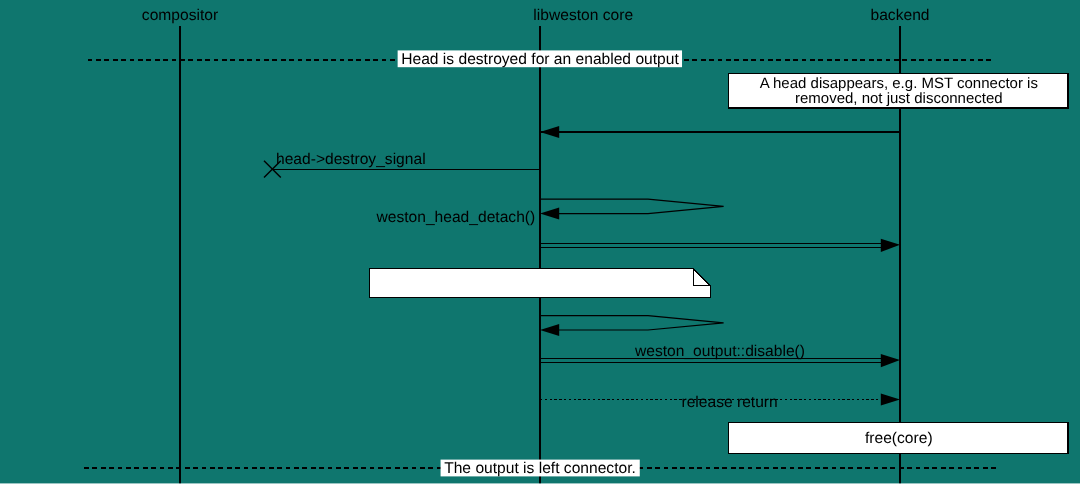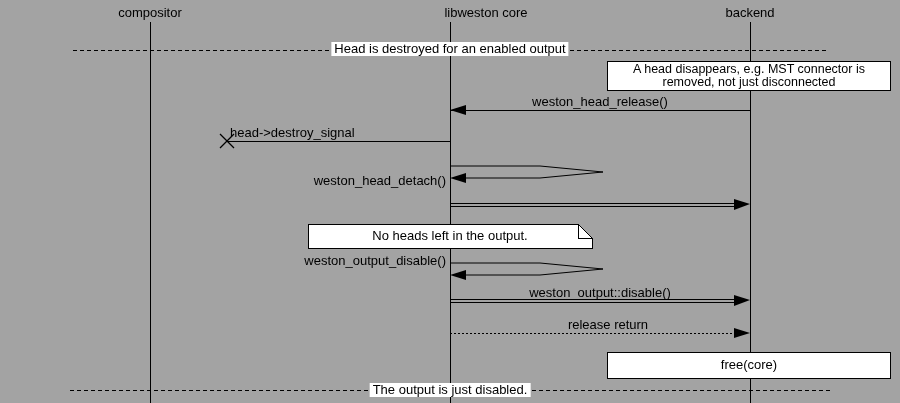--- a/index.html
+++ b/index.html
@@ -1,17 +1,17 @@
 <!DOCTYPE html>
 <html><head>
 <meta charset="utf-8">
 <style>
   html,body { margin:0; padding:0; background:#fff; }
   .canvas {
-    position:relative; width:900px; height:403px; background:#a3a3a3;
+    position:relative; width:900px; height:403px; background:#0f766e;
     font-family:"Liberation Sans", sans-serif; color:#000; overflow:hidden;text-align:right;
   }
   .canvas svg { position:absolute; left:0; top:0; }
   .lbl {
     position:absolute; font-size:13px; line-height:14px; white-space:nowrap;
     color:#000;
   }
   .c { transform:translateX(-50%); }
   .r { transform:translateX(-100%); }
   .divlbl { background:#ffffff; padding:0 3px; }
@@ -85,27 +85,24 @@
       <line class="sl dot" x1="450" y1="333" x2="736" y2="333"></line>
       <polygon class="ah" points="750,333 734,328 734,338"></polygon>
     </g>
   </svg>
 
   <div class="lbl c" style="left:150px; top:6px;">compositor</div>
   <div class="lbl c" style="left:450px; top:6px;margin-left:36px;">libweston core</div>
   <div class="lbl c" style="left:750px; top:6px;">backend</div>
 
   <div class="lbl c divlbl" style="left:450px; top:42px;">Head is destroyed for an enabled output</div>
-  <div class="lbl c divlbl" style="left:450px; top:383px;">The output is just disabled.</div>
+  <div class="lbl c divlbl" style="left:450px; top:383px;">The output is left connector.</div>
 
   <div class="lbl c notel" style="left:749px; top:63px;">A head disappears, e.g. MST connector is</div>
   <div class="lbl c notel" style="left:749px; top:76px;">removed, not just disconnected</div>
 
-  <div class="lbl c" style="left:600px; top:95px;">weston_head_release()</div>
   <div class="lbl" style="left:230px; top:126px;">head-&gt;destroy_signal</div>
   <div class="lbl r" style="left:446px; top:157px;margin-top:17px;">weston_head_detach()</div>
-  <div class="lbl c" style="left:450px; top:229px;">No heads left in the output.</div>
-  <div class="lbl r" style="left:446px; top:254px;">weston_output_disable()</div>
   <div class="lbl c" style="left:600px; top:286px;">weston_output::disable()</div>
-  <div class="lbl c" style="left:600px; top:318px;padding-left:16px;">release return</div>
+  <div class="lbl c" style="left:600px; top:328px;padding-left:16px;">release return</div>
   <div class="lbl c" style="left:749px; top:358px;">free(core)</div>
 
 </div>
 
 </body></html>

